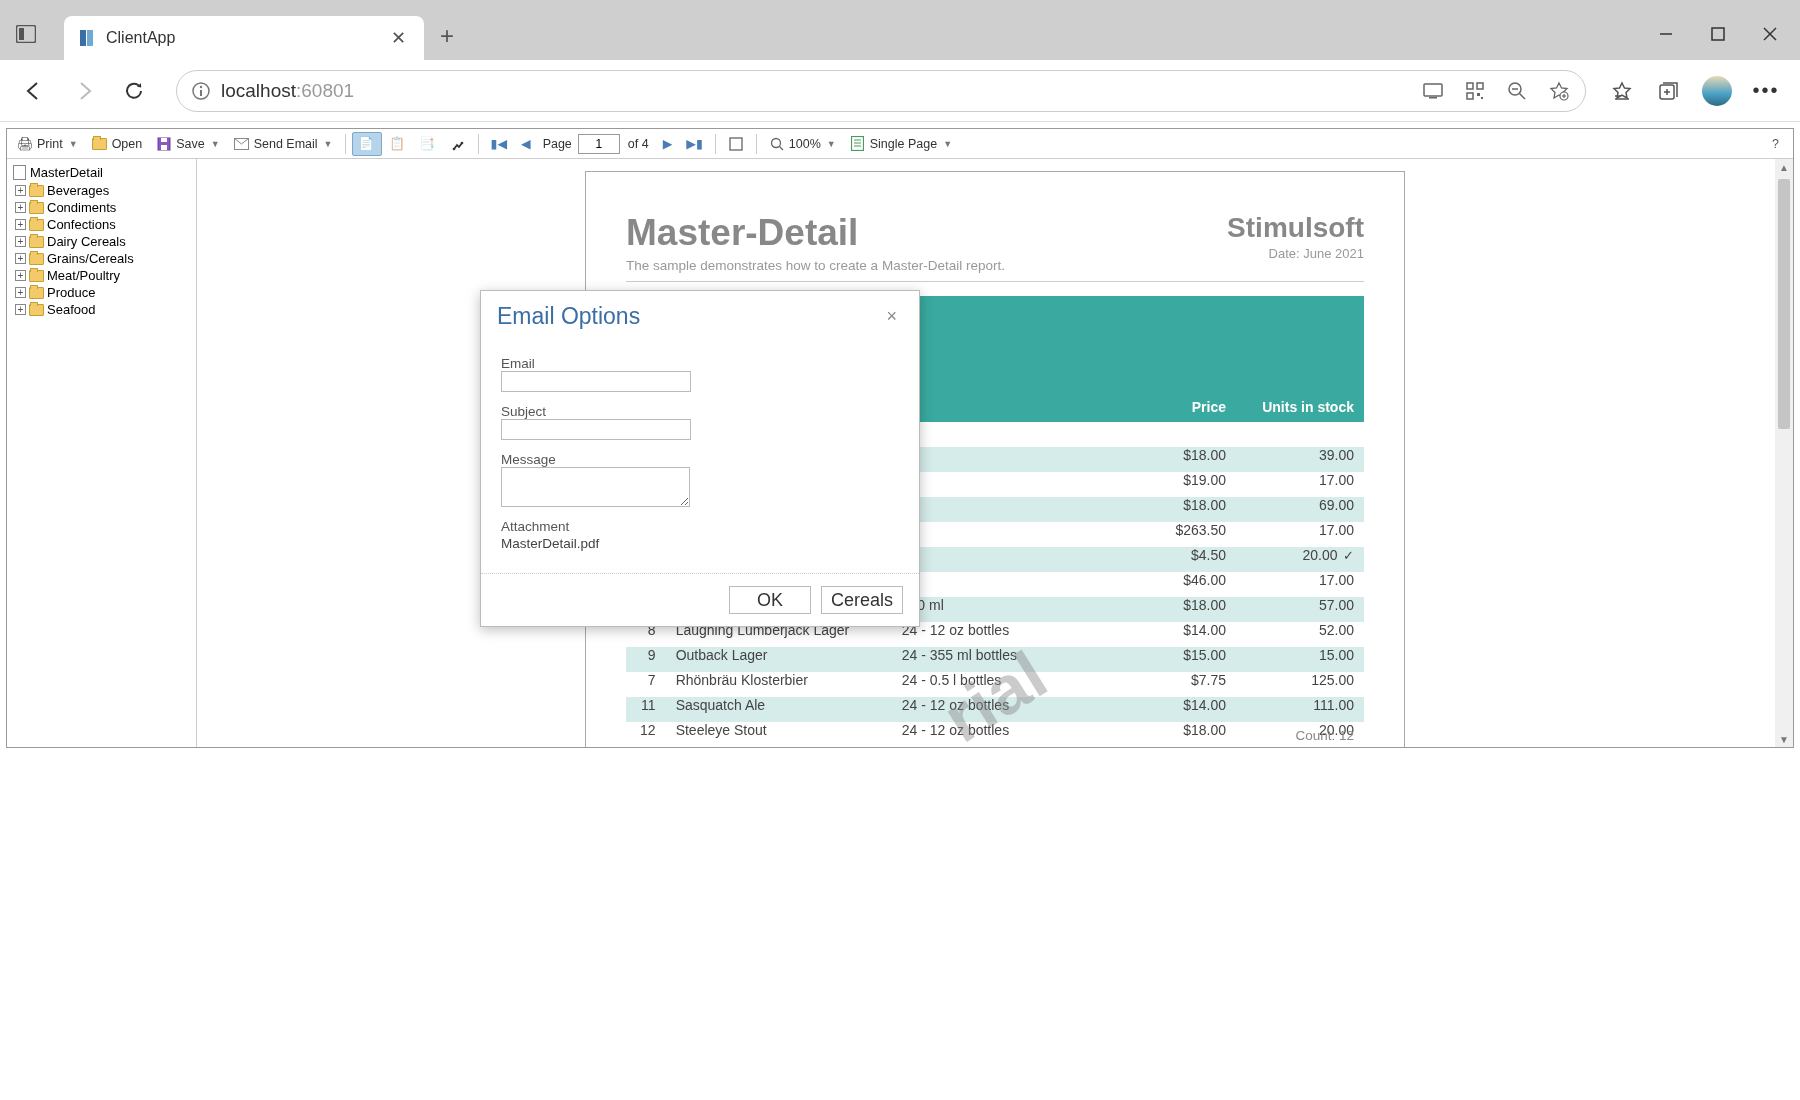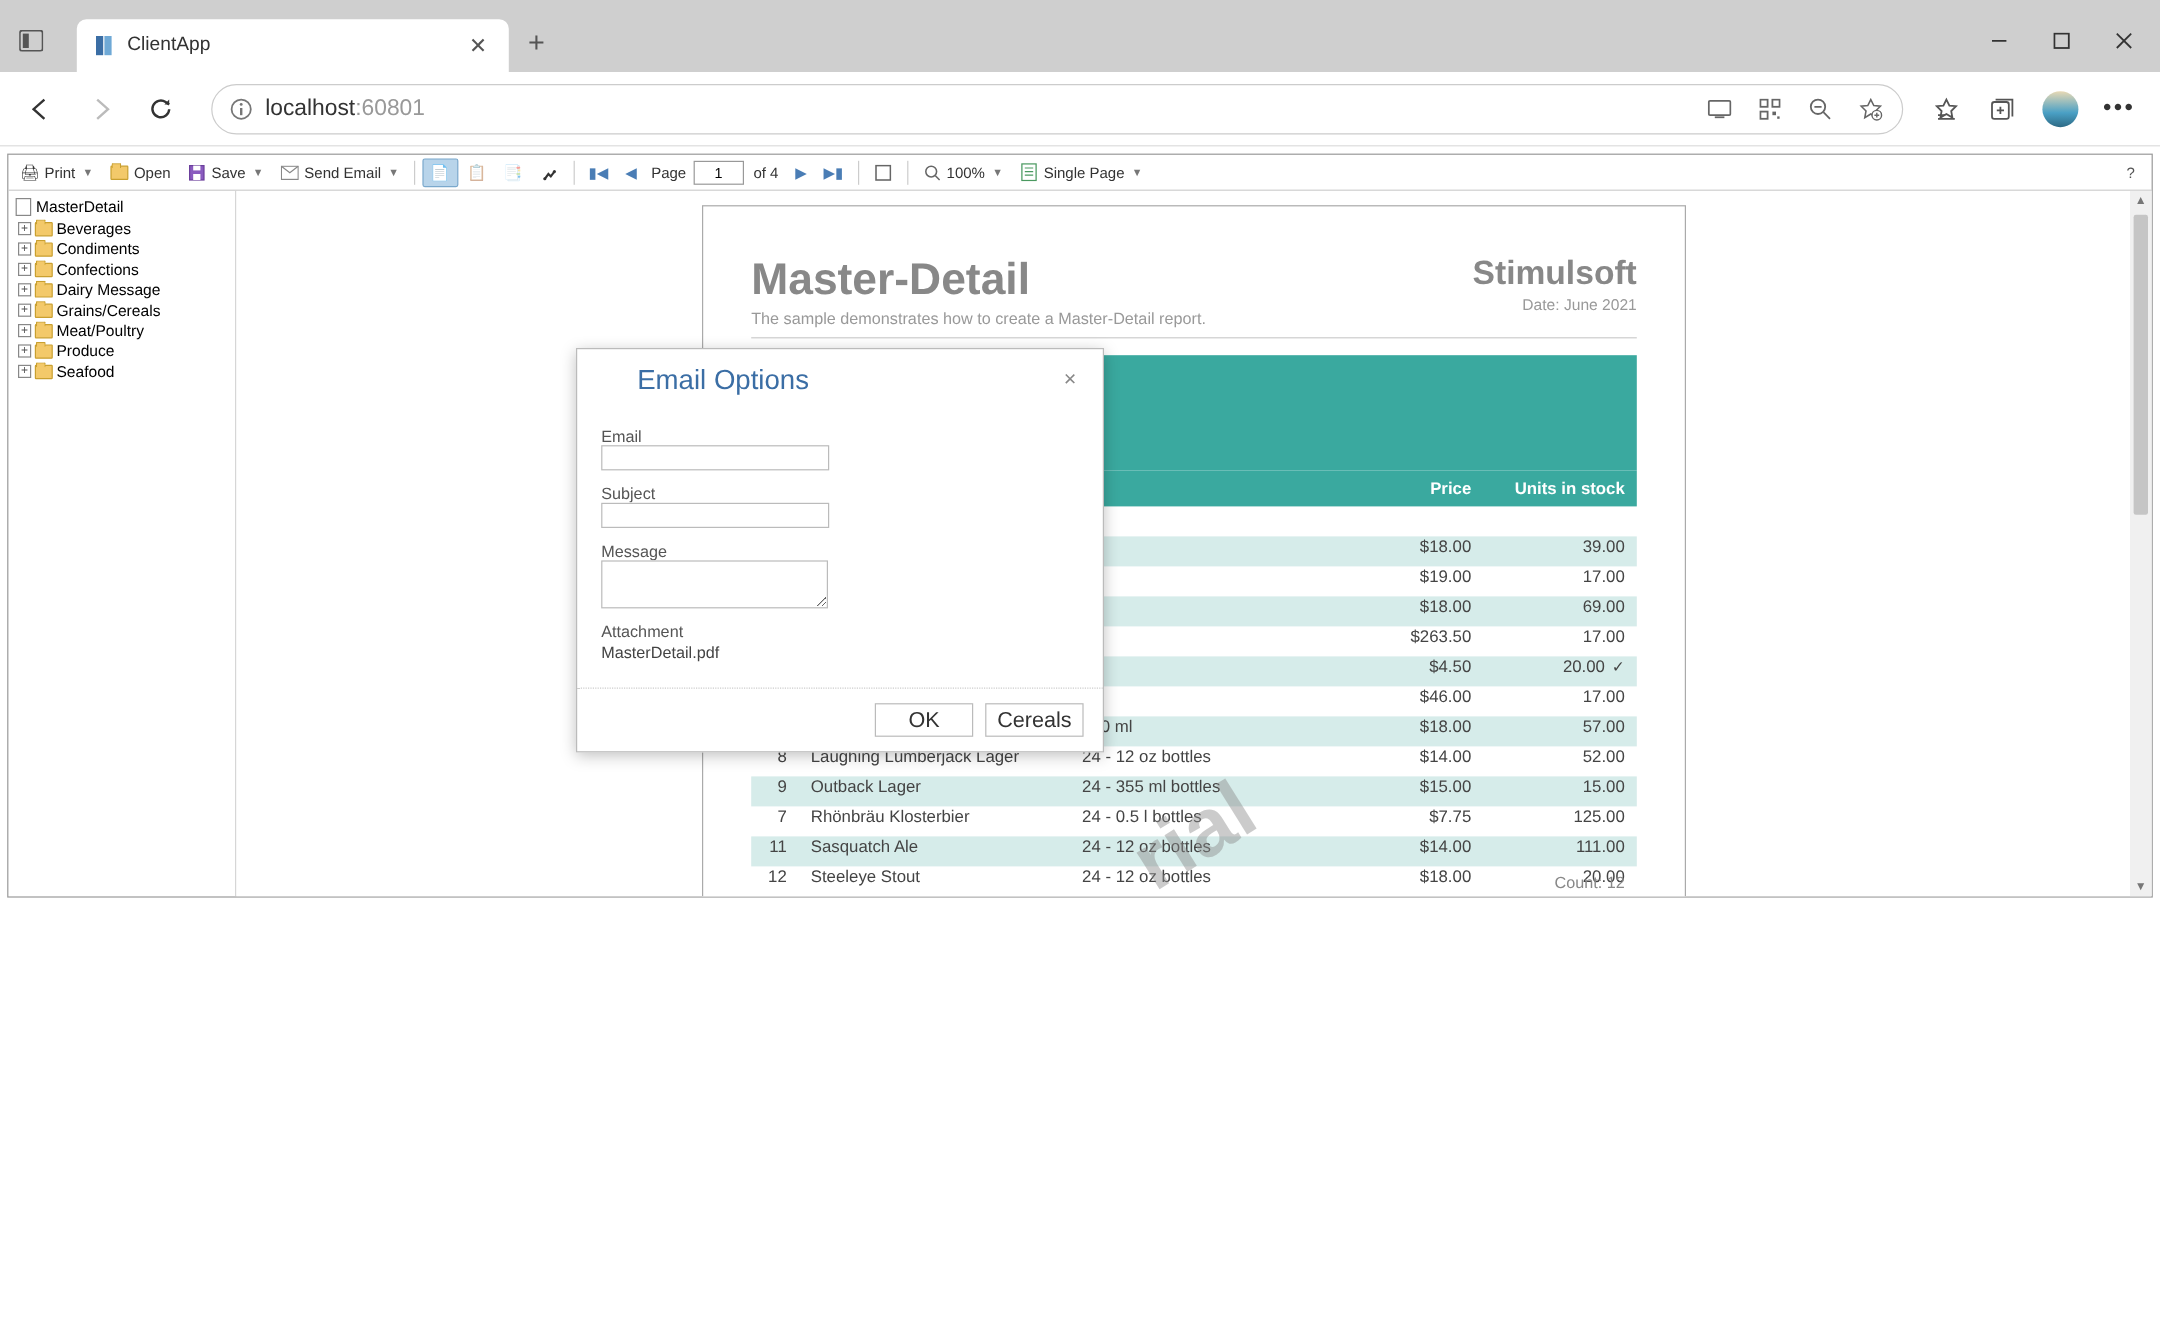--- a/index.html
+++ b/index.html
@@ -73,21 +73,21 @@
 .data-row { display: flex; height: 25px; align-items: center; font-size: 14px; color: #444; }
 .data-row.even { background: #d6ecea; }
 .data-row > div { padding: 0 10px; margin-top: 40px; }
 .check { color: #444; font-size: 13px; margin-left: 2px; }
 .count-row { text-align: right; color: #888; font-size: 13.5px; padding: 6px 10px 0 0; }
 
 .watermark { position: absolute; bottom: 28px; left: 50%; transform: translateX(-50%) rotate(-32deg); font-size: 68px; font-weight: 700; color: rgba(140,140,140,0.45); letter-spacing: 1px; pointer-events: none; }
 
 
 .dialog { position: absolute; top: 290px; left: 480px; width: 440px; background: #fff; border: 1px solid #bbb; box-shadow: 0 3px 12px rgba(0,0,0,0.25); z-index: 100; font-size: 14px; }
-.dlg-head { display: flex; align-items: center; padding: 12px 16px 8px; margin-left: 34px; }
+.dlg-head { display: flex; align-items: center; padding: 12px 16px 8px; }
 .dlg-title { color: #3b6ea5; font-size: 23px; }
 .dlg-close { margin-left: auto; color: #888; font-size: 18px; cursor: pointer; padding: 2px 6px; }
 .dlg-body { padding: 6px 20px 14px; }
 .dlg-row { display: flex; align-items: flex-start; margin: 8px 0; flex-direction: column; }
 .dlg-label { width: 92px; color: #555; padding-top: 4px; font-size: 13.5px; }
 .dlg-input { flex: 1; height: 26px; border: 1px solid #bbb; padding: 2px 6px; font-size: 13px; }
 .dlg-textarea { flex: 1; height: 72px; border: 1px solid #bbb; padding: 4px 6px; font-size: 13px; resize: both; }
 .dlg-attach { color: #444; font-size: 13.5px; padding-top: 2px; }
 .dlg-footer { border-top: 1px dotted #ccc; padding: 12px 16px; display: flex; justify-content: flex-end; gap: 10px; }
 .dlg-btn { min-width: 82px; height: 28px; border: 1px solid #bbb; background: #fff; cursor: pointer; font-size: 18px; color: #333; }
@@ -338,21 +338,21 @@
             <span>Condiments</span>
           </div>
           <div class="tree-item">
             <span class="expander">+</span>
             <span class="folder-icon"></span>
             <span>Confections</span>
           </div>
           <div class="tree-item">
             <span class="expander">+</span>
             <span class="folder-icon"></span>
-            <span>Dairy Message</span>
+            <span>Dairy Cereals</span>
           </div>
           <div class="tree-item">
             <span class="expander">+</span>
             <span class="folder-icon"></span>
             <span>Grains/Cereals</span>
           </div>
           <div class="tree-item">
             <span class="expander">+</span>
             <span class="folder-icon"></span>
             <span>Meat/Poultry</span>

